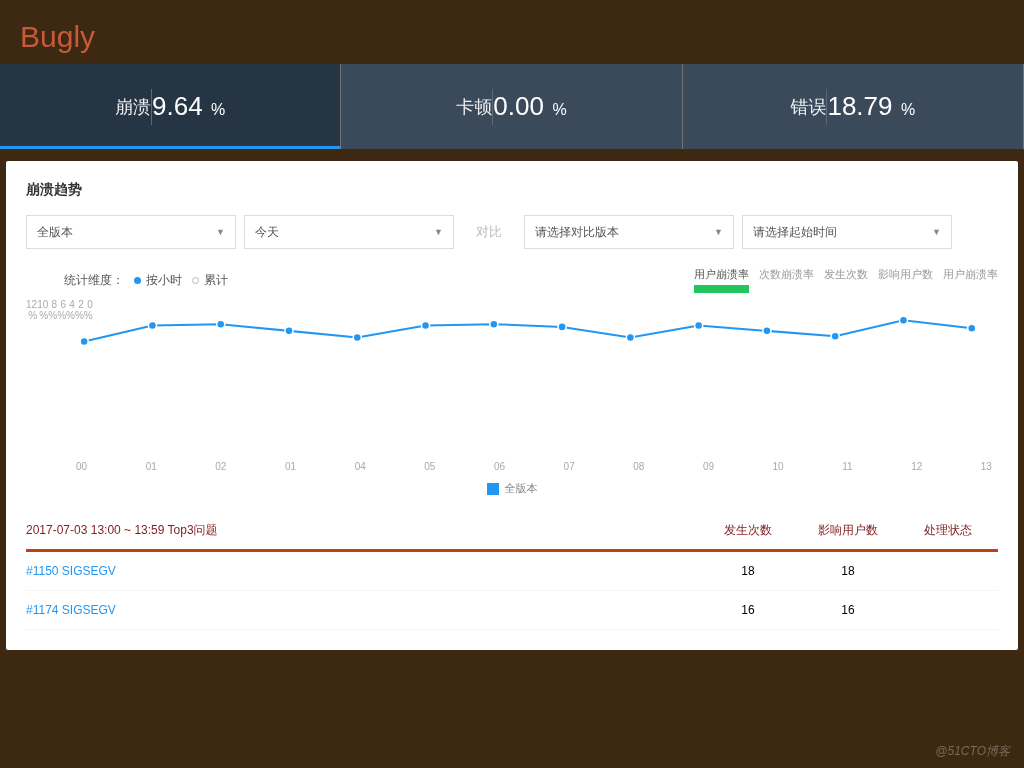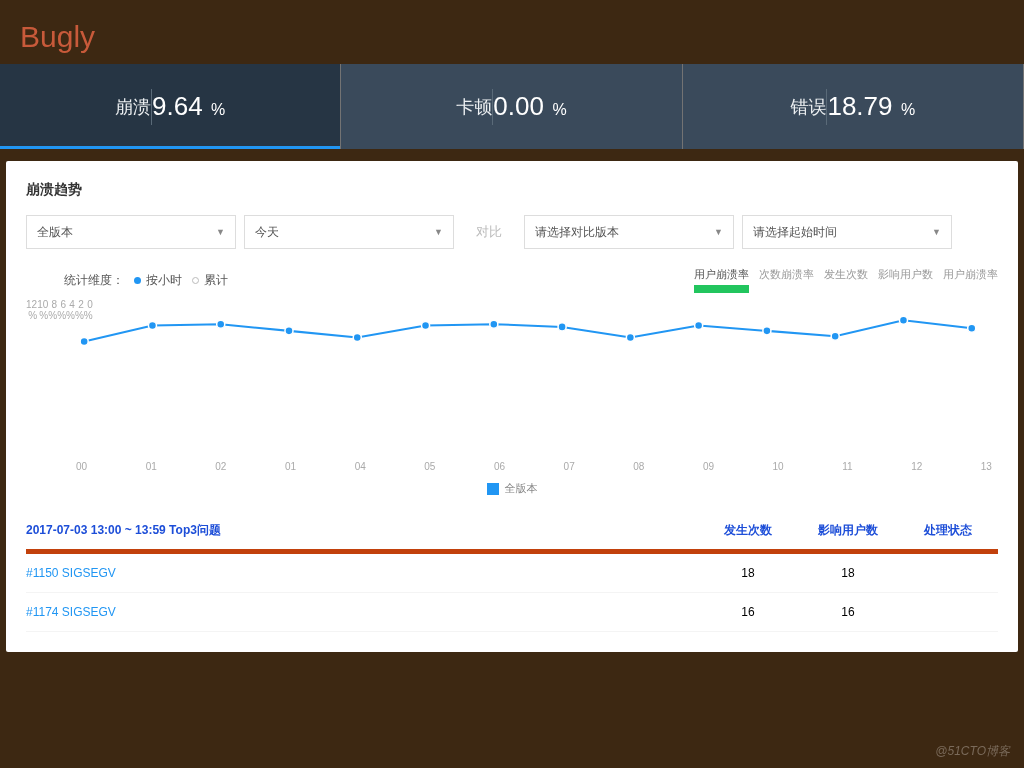--- a/index.html
+++ b/index.html
@@ -28,21 +28,21 @@
 .bullet-empty { display: inline-block; width: 7px; height: 7px; border: 1px solid #bbb; border-radius: 50%; margin-right: 5px; vertical-align: middle; }
 .metric-tabs { display: flex; gap: 10px; font-size: 11px; color: #999; }
 .metric-tab.active { color: #555; border-bottom: 8px solid #22c55e; padding-bottom: 3px; }
 .chart-wrap { position: relative; height: 180px; margin-bottom: 2px; }
 .y-axis { position: absolute; left: 0; top: 0; bottom: 22px; width: 38px; display: flex; flex-direction: row; justify-content: space-between; text-align: right; font-size: 10px; color: #aaa; padding-right: 6px; }
 .plot { position: absolute; left: 38px; right: 6px; top: 0; bottom: 22px; }
 .x-axis { position: absolute; left: 50px; right: 6px; bottom: 0; height: 18px; display: flex; justify-content: space-between; font-size: 10px; color: #aaa; text-align: right; }
 .chart-legend-bottom { text-align: center; font-size: 11px; color: #888; margin-bottom: 16px; }
 .legend-chip { display: inline-block; width: 12px; height: 12px; background: #2196f3; vertical-align: middle; margin-right: 6px; }
 .table { width: 100%; font-size: 12px; }
-.table-header { display: flex; border-bottom: 5px solid #c2410c; padding: 10px 0; color: #1d4ed8; font-weight: bold; }
+.table-header { display: flex; border-bottom: 3px solid #c2410c; padding: 10px 0; color: #7f1d1d; }
 .col-name { flex: 1; }
 .col-num { width: 100px; text-align: center; }
 .table-row { display: flex; border-bottom: 1px solid #f4f4f4; padding: 12px 0; }
 .issue-link { color: #2196f3; }
 .watermark { position: absolute; bottom: 8px; right: 14px; color: #7a6a5a; font-size: 12px; font-style: italic; }
 </style>
 </head>
 <body>
 
 <div class="header-bar">

